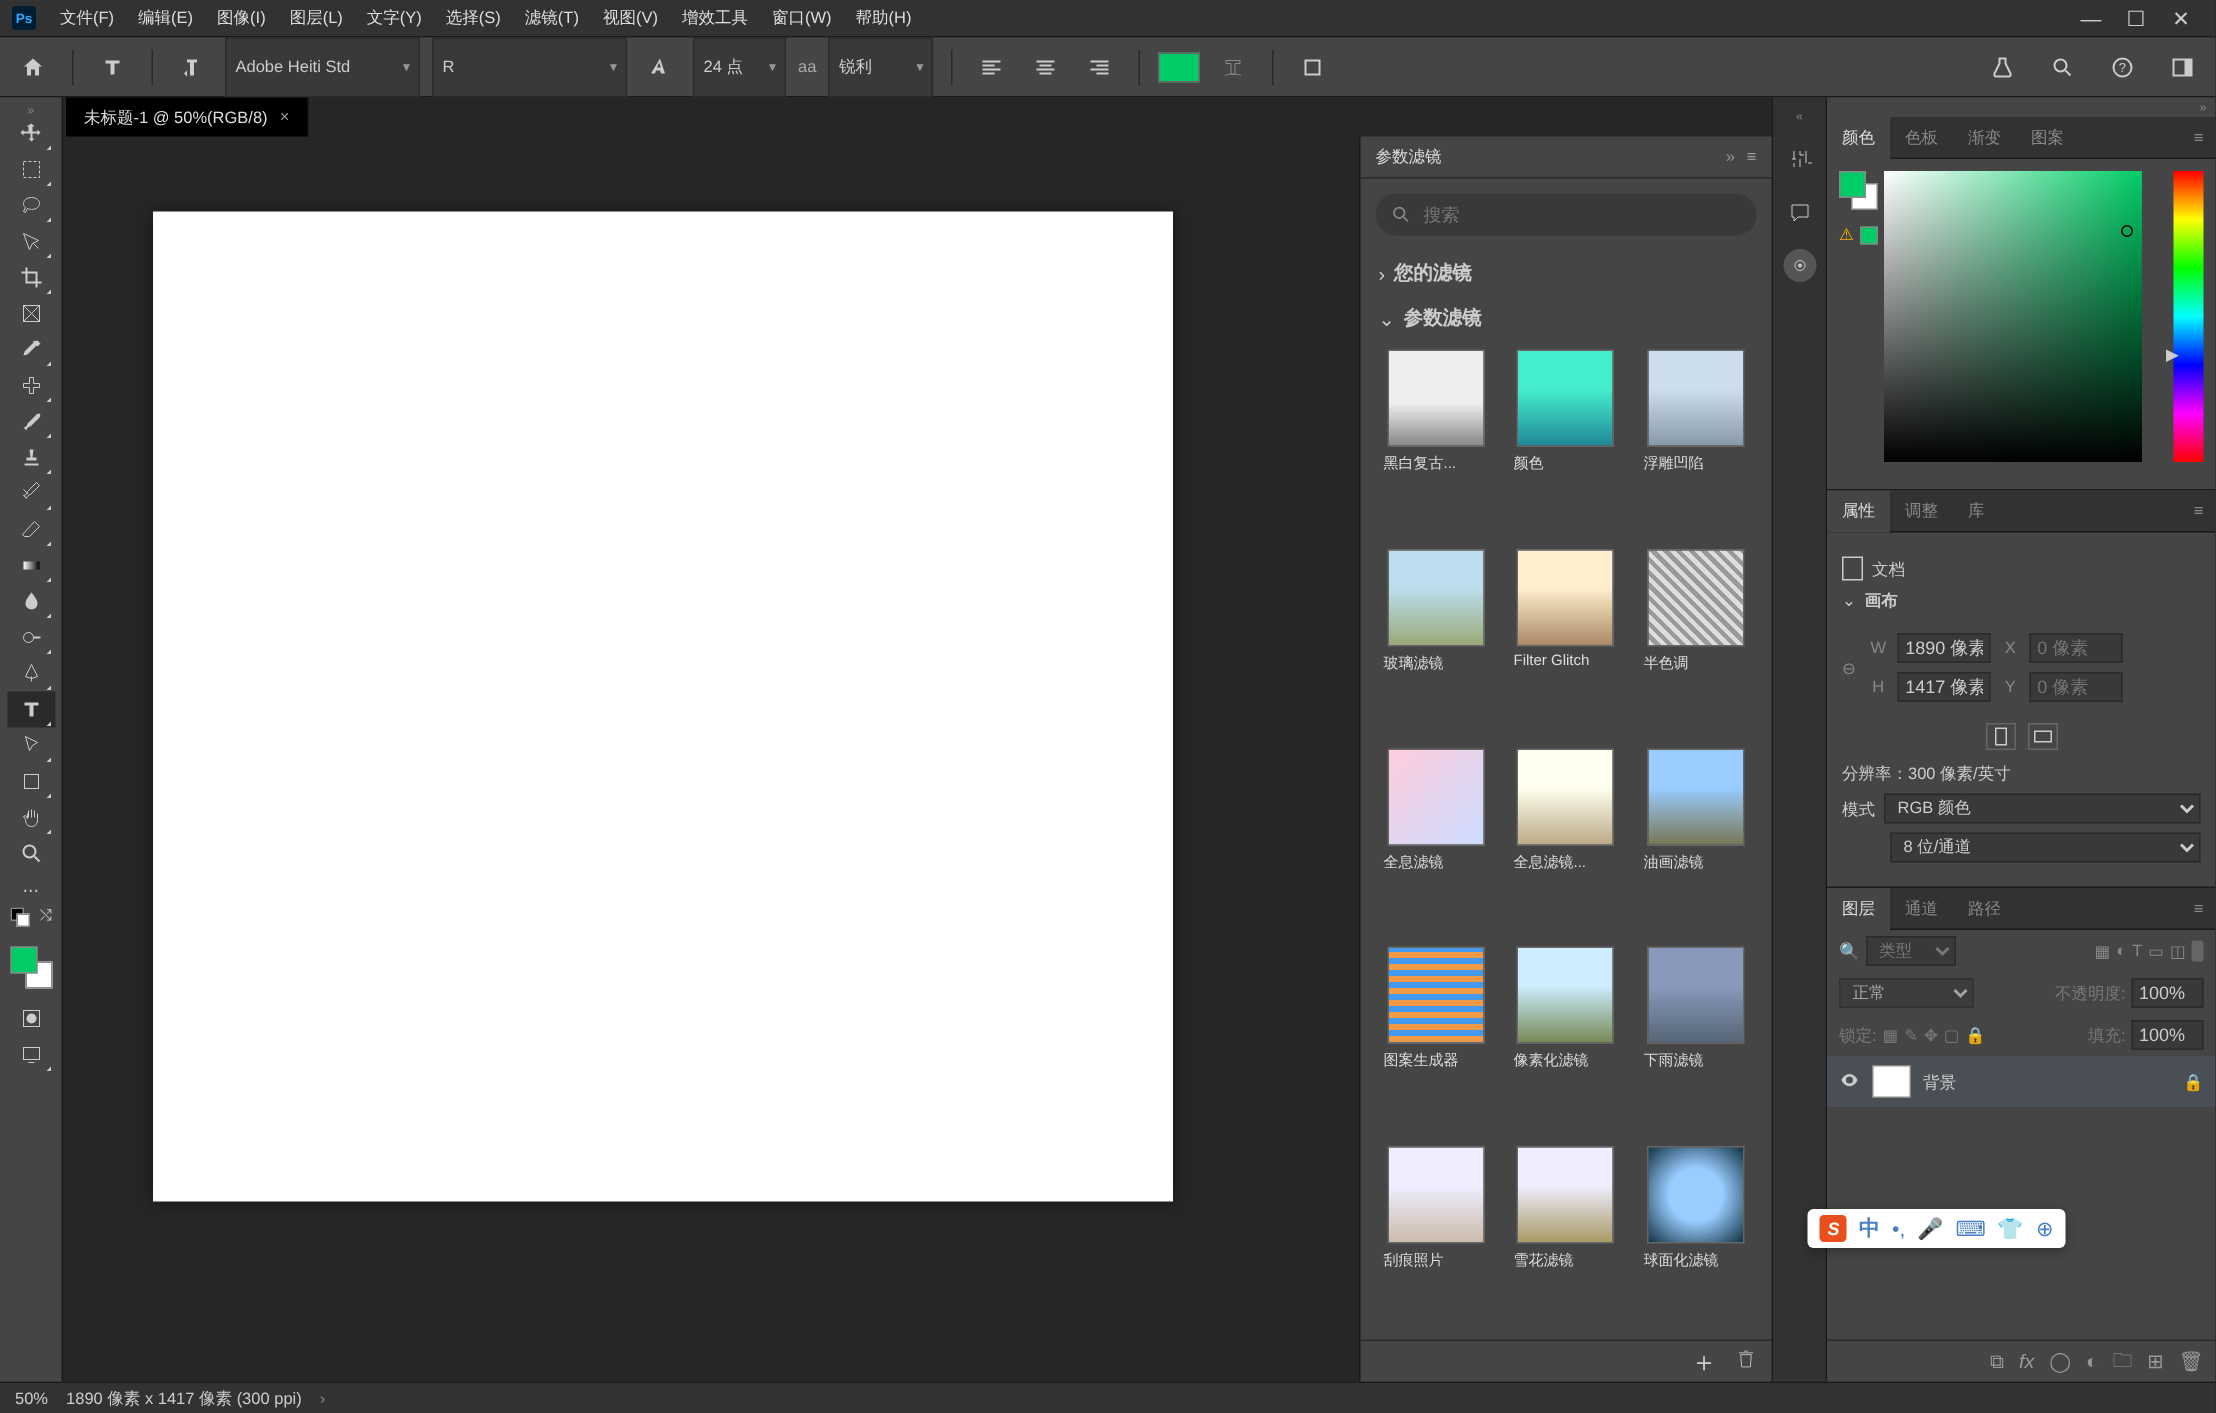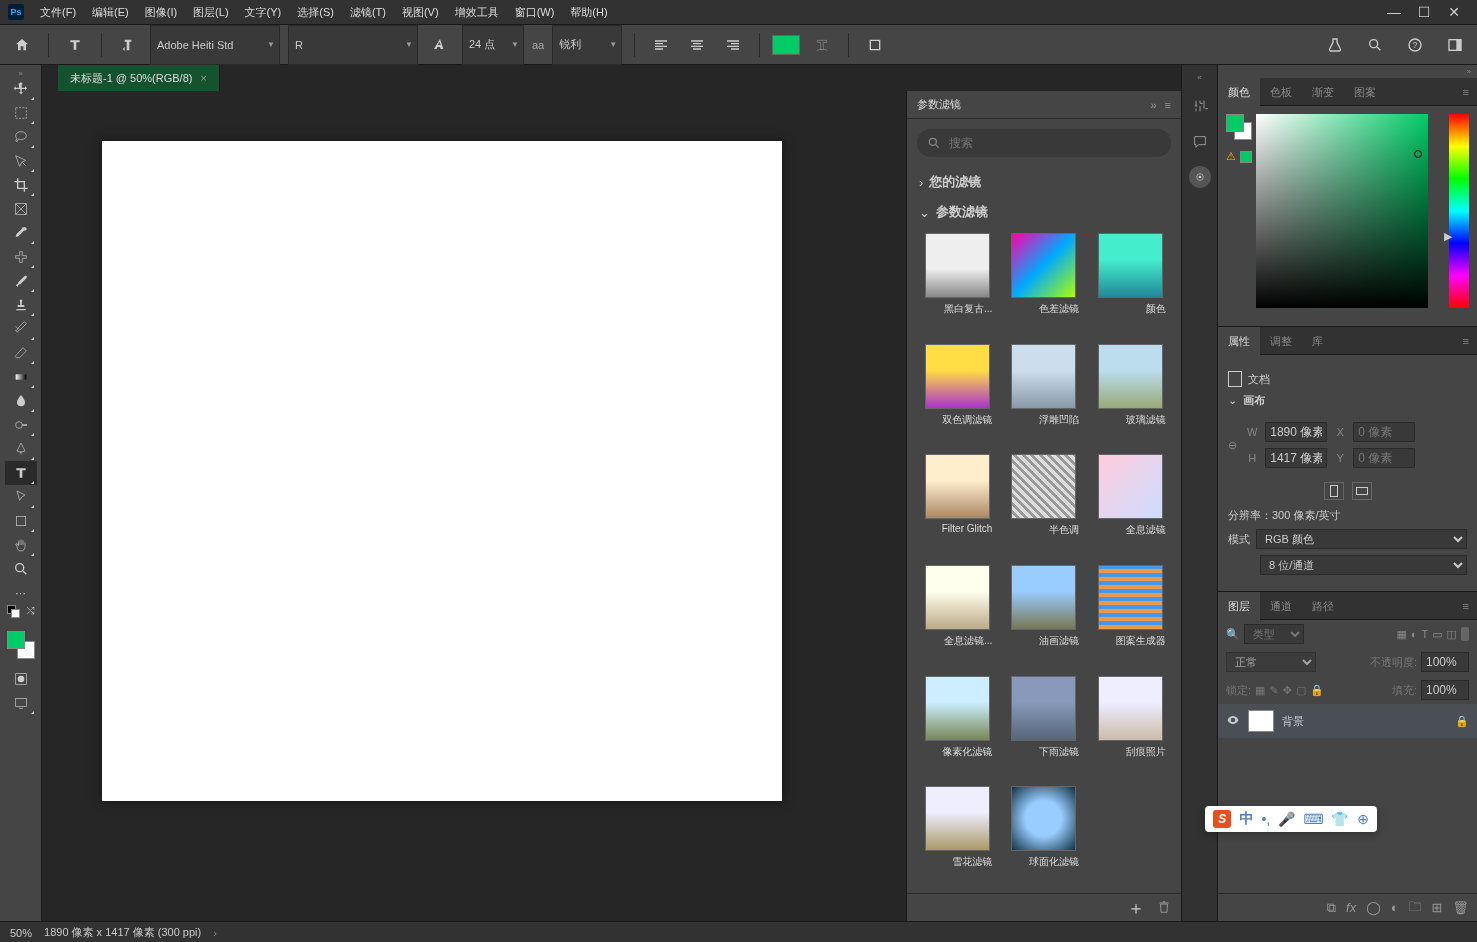--- a/index.html
+++ b/index.html
@@ -18,34 +18,34 @@
 .optbar-right { margin-left:auto; display:flex; gap:12px; align-items:center; }
 .main { display:flex; height:calc(100% - 64px - 22px); }
 .toolbox { width:42px; background:#454545; border-right:1px solid #1a1a1a; display:flex; flex-direction:column; padding-top:4px; }
 .tool { width:32px; height:24px; margin:0 auto; display:flex; align-items:center; justify-content:center; color:#ccc; position:relative; cursor:pointer; }
 .tool.active { background:#2a2a2a; }
 .tool-corner { position:absolute; bottom:1px; right:3px; width:0; height:0; border-right:3px solid #ccc; border-top:3px solid transparent; }
 .tool-colors { margin:8px auto; width:28px; height:28px; position:relative; }
 .fg-color { width:18px; height:18px; border:1px solid #888; position:absolute; top:0; left:0; z-index:2; }
 .bg-color { width:18px; height:18px; background:#fff; border:1px solid #888; position:absolute; bottom:0; right:0; }
 .canvas-area { flex:1; background:#262626; position:relative; }
-.doc-tab { position:absolute; top:0; left:16px; height:26px; background:#14532d; padding:0 12px; display:flex; align-items:center; color:#ddd; border-right:1px solid #1a1a1a; }
+.doc-tab { position:absolute; top:0; left:2px; height:26px; background:#000000; padding:0 12px; display:flex; align-items:center; color:#ddd; border-right:1px solid #1a1a1a; }
 .doc-tab .close { margin-left:8px; color:#999; cursor:pointer; }
 .canvas-wrap { position:absolute; top:26px; left:0; right:0; bottom:0; display:flex; align-items:flex-start; justify-content:flex-start; padding:50px 60px; overflow:hidden; }
 .canvas { background:#fff; width:680px; height:660px; box-shadow:0 0 10px rgba(0,0,0,.5); }
 .filter-panel { position:absolute; top:26px; right:0; width:275px; bottom:0; background:#454545; border-left:1px solid #1a1a1a; display:flex; flex-direction:column; }
 .fp-header { height:28px; display:flex; align-items:center; padding:0 10px; color:#ddd; border-bottom:1px solid #2a2a2a; }
 .fp-header-right { margin-left:auto; display:flex; gap:8px; color:#999; }
 .fp-search { margin:10px; background:#393939; height:28px; border-radius:14px; display:flex; align-items:center; padding:0 10px; gap:8px; }
 .fp-search input { background:none; border:none; color:#ccc; font-size:12px; outline:none; flex:1; }
 .fp-section { padding:6px 12px; display:flex; align-items:center; gap:6px; cursor:pointer; font-size:13px; }
 .fp-grid { display:grid; grid-template-columns:repeat(3,1fr); gap:10px; padding:6px 12px; overflow-y:auto; flex:1; }
 .filter-item { display:flex; flex-direction:column; align-items:center; gap:4px; cursor:pointer; }
 .filter-thumb { width:65px; height:65px; background:linear-gradient(180deg,#87ceeb 50%,#8b7355 100%); border:1px solid #666; }
-.filter-label { font-size:10px; color:#ddd; text-align:right; white-space:nowrap; overflow:hidden; text-overflow:ellipsis; width:70px; }
+.filter-label { font-size:10px; color:#ddd; text-align:left; white-space:nowrap; overflow:hidden; text-overflow:ellipsis; width:70px; }
 .fp-footer { height:28px; border-top:1px solid #2a2a2a; display:flex; align-items:center; justify-content:flex-end; padding:0 10px; gap:12px; color:#ccc; }
 .dock-strip { width:36px; background:#323232; border-left:1px solid #1a1a1a; display:flex; flex-direction:column; align-items:center; padding-top:8px; gap:12px; }
 .dock-icon { width:24px; height:24px; display:flex; align-items:center; justify-content:center; color:#ccc; cursor:pointer; }
 .right-panels { width:260px; background:#454545; border-left:1px solid #1a1a1a; display:flex; flex-direction:column; }
 .panel-tabs { height:28px; background:#323232; display:flex; align-items:center; border-bottom:1px solid #1a1a1a; }
 .ptab { padding:0 10px; line-height:28px; color:#888; cursor:pointer; }
 .ptab.active { background:#454545; color:#ddd; }
 .ptab-menu { margin-left:auto; padding:0 8px; color:#888; cursor:pointer; }
 .color-panel { height:220px; padding:10px; position:relative; }
 .cp-swatches { position:absolute; left:8px; top:8px; width:26px; height:26px; }
@@ -389,30 +389,22 @@
       <div class="fp-section">
           <span>⌄</span>
           <b>参数滤镜</b>
         </div>
       <div class="fp-grid" id="filter-grid">
           <div class="filter-item">
             <div class="filter-thumb" style="background:linear-gradient(180deg,#eee 55%,#888 100%)"></div>
             <div class="filter-label">黑白复古...</div>
           </div>
           <div class="filter-item">
-            <div class="filter-thumb" style="background:linear-gradient(135deg,#f0a,#0af,#af0)"></div>
-            <div class="filter-label">色差滤镜</div>
-          </div>
-          <div class="filter-item">
             <div class="filter-thumb" style="background:linear-gradient(180deg,#4ec 40%,#289 100%)"></div>
             <div class="filter-label">颜色</div>
-          </div>
-          <div class="filter-item">
-            <div class="filter-thumb" style="background:linear-gradient(180deg,#fd4 40%,#a3c 100%)"></div>
-            <div class="filter-label">双色调滤镜</div>
           </div>
           <div class="filter-item">
             <div class="filter-thumb" style="background:linear-gradient(180deg,#cde 40%,#89a 100%)"></div>
             <div class="filter-label">浮雕凹陷</div>
           </div>
           <div class="filter-item">
             <div class="filter-thumb" style="background:linear-gradient(180deg,#bde 40%,#9a7 100%)"></div>
             <div class="filter-label">玻璃滤镜</div>
           </div>
           <div class="filter-item">

